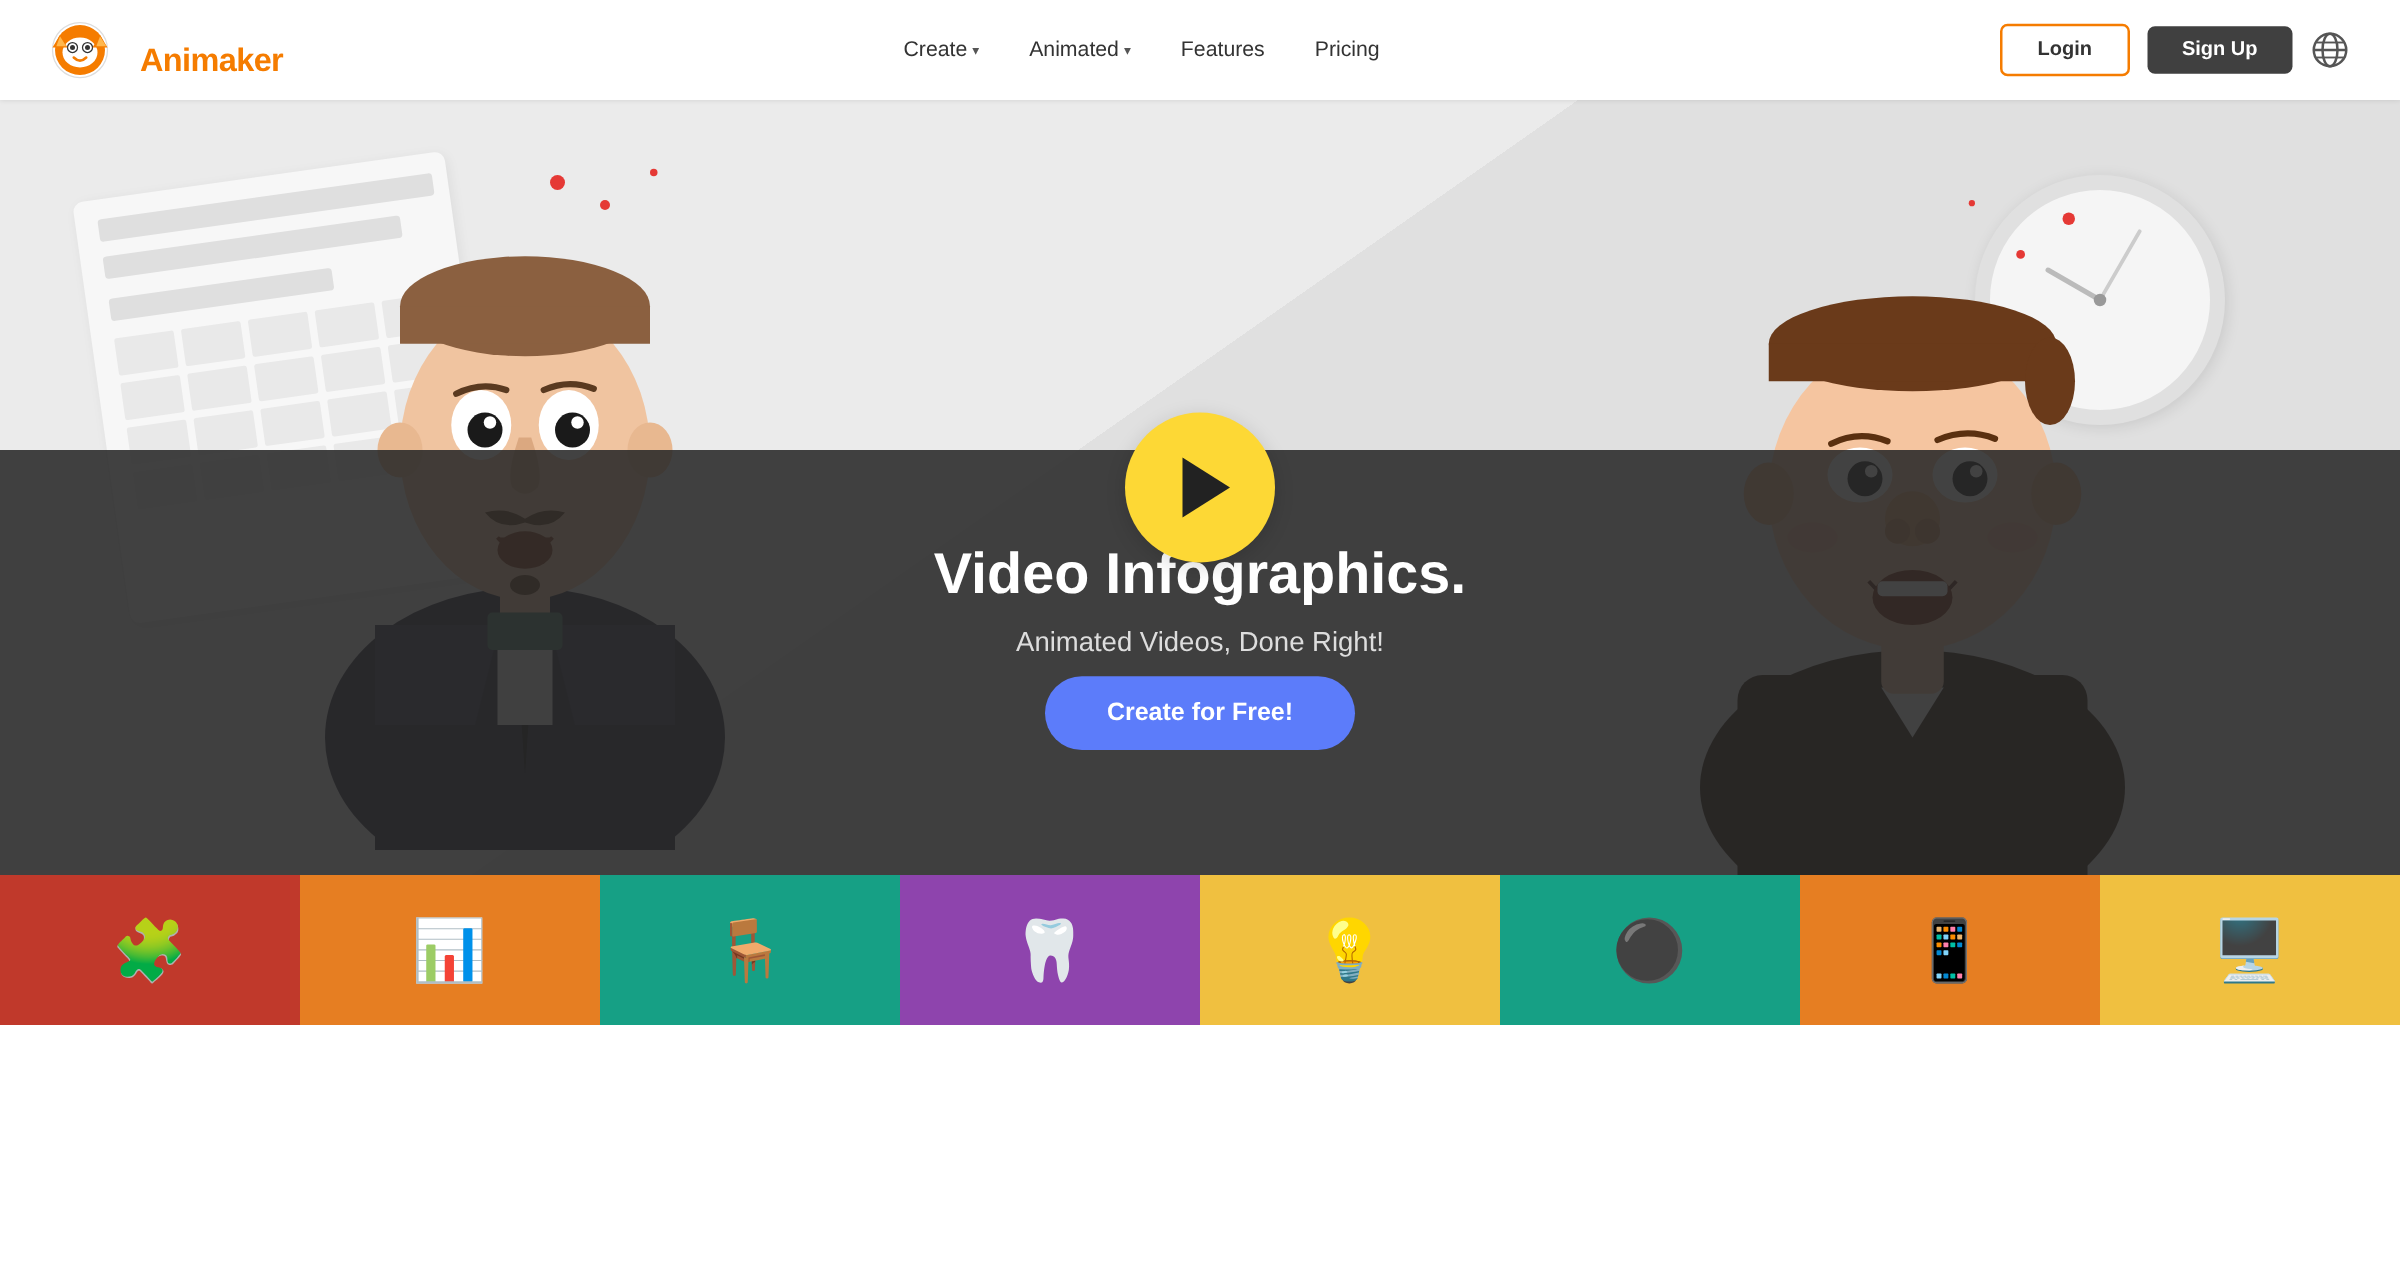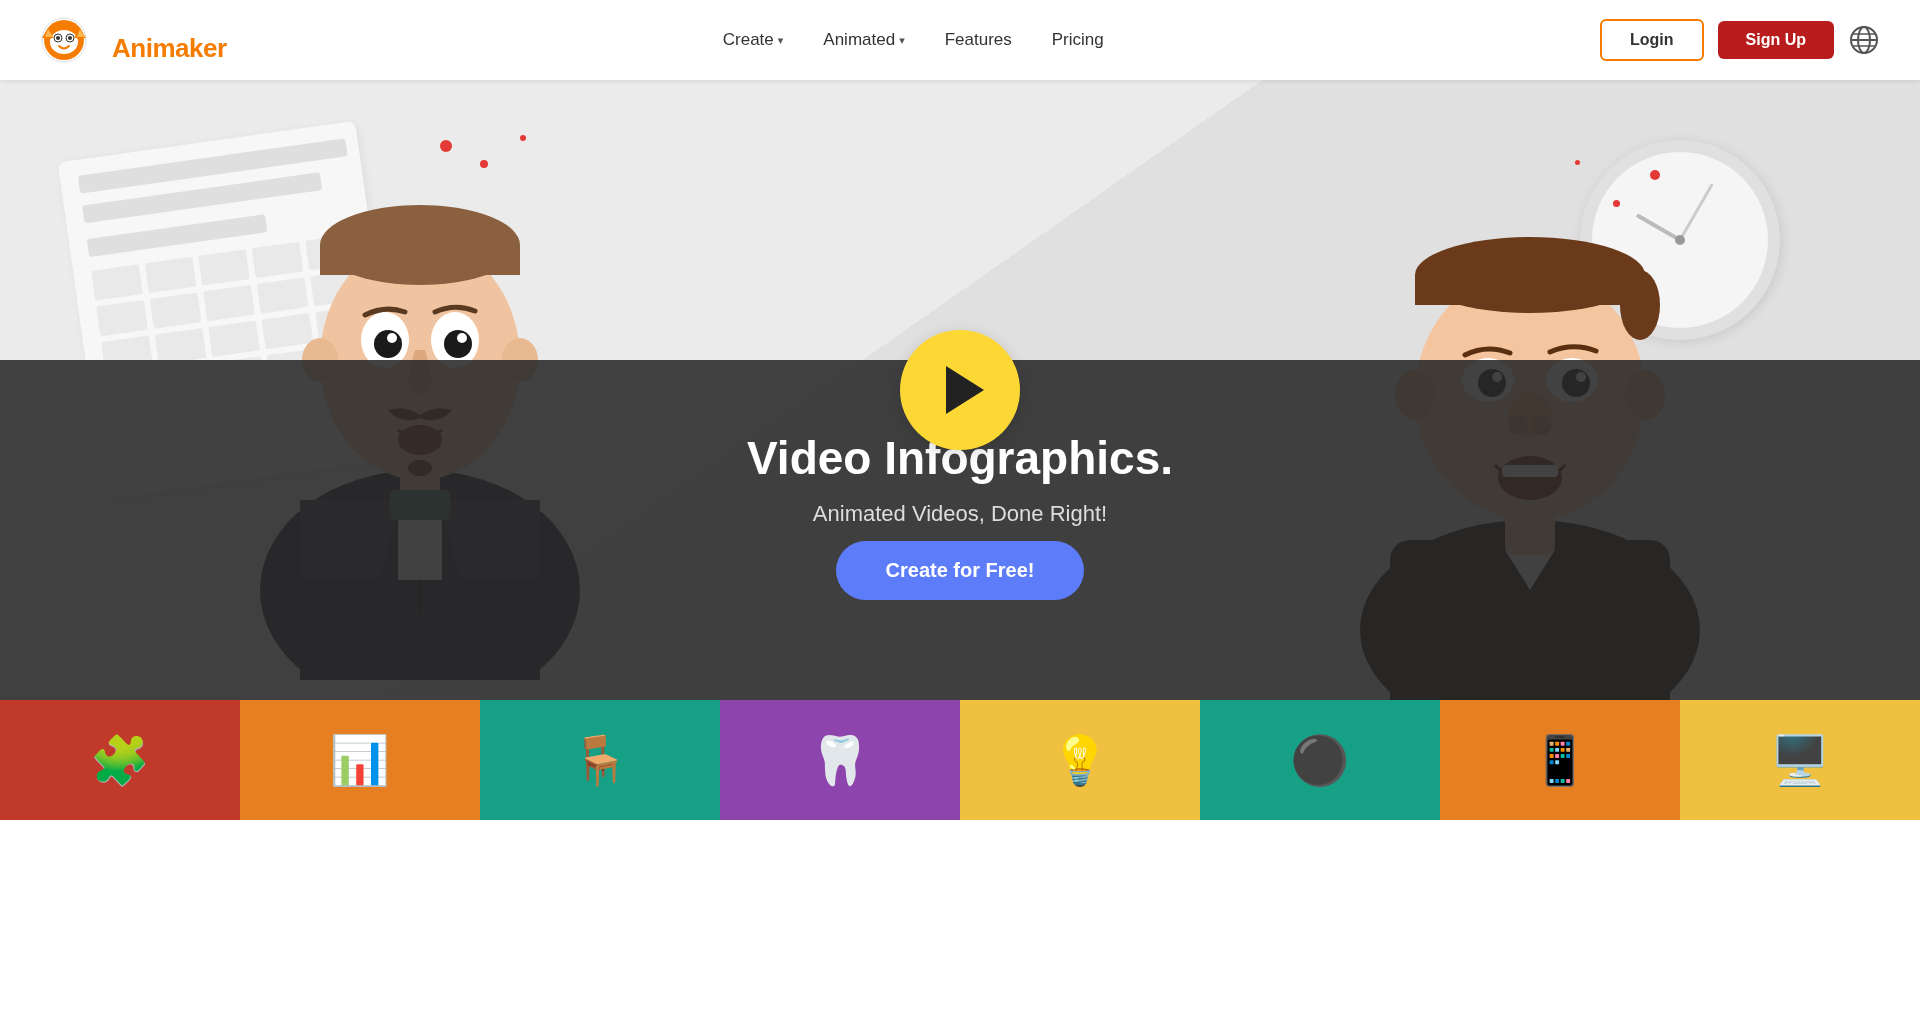--- a/index.html
+++ b/index.html
@@ -63,21 +63,21 @@
       background: #fff;
       color: #333;
       font-size: 16px;
       font-weight: 600;
       cursor: pointer;
     }
     .btn-signup {
       padding: 10px 28px;
       border: none;
       border-radius: 6px;
-      background: #b91c1c;
+      background: #404040;
       color: #fff;
       font-size: 16px;
       font-weight: 600;
       cursor: pointer;
     }
     .globe-icon {
       width: 32px;
       height: 32px;
       cursor: pointer;
       color: #555;

